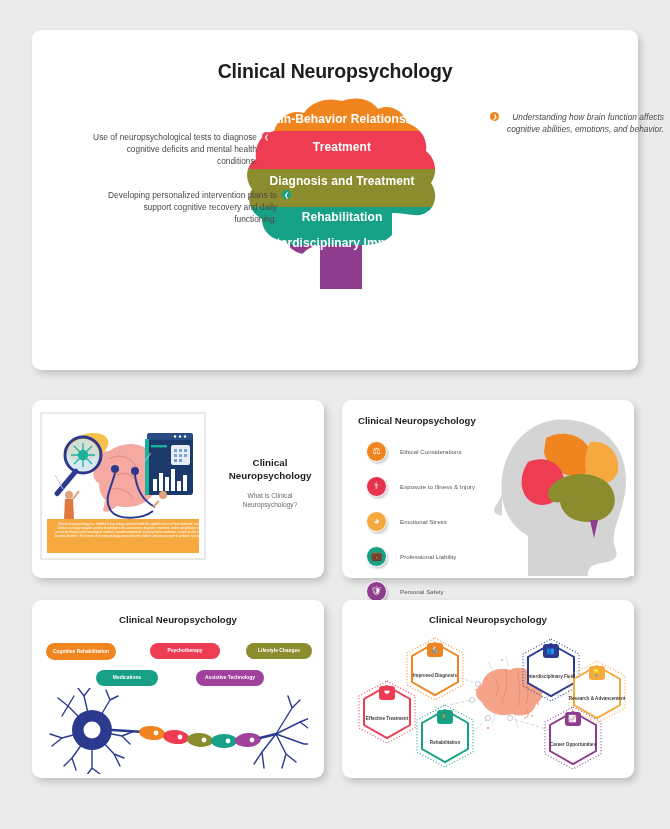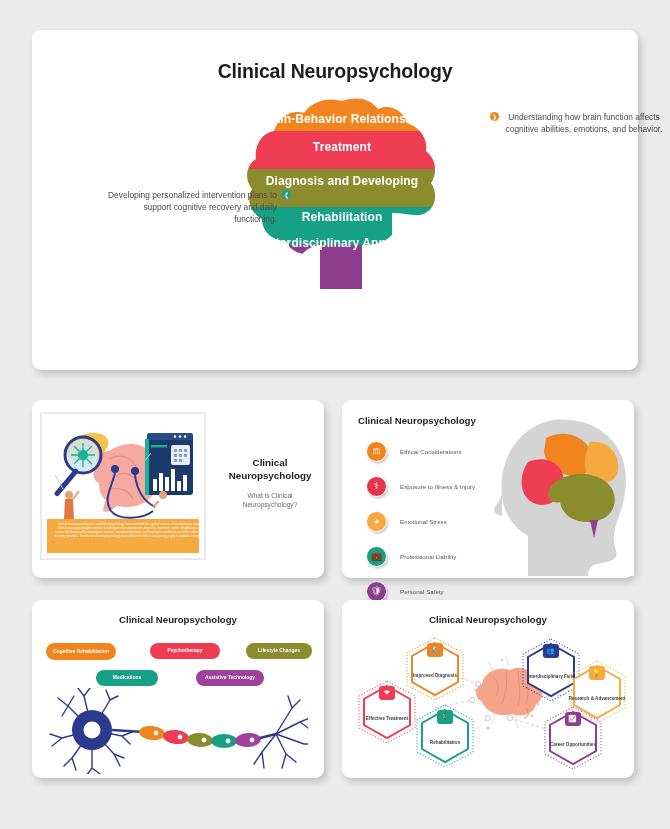--- a/index.html
+++ b/index.html
@@ -40,21 +40,21 @@
 
   
   .callout { position:absolute; font-size:8.4px; line-height:12px; color:#4a4a4a; }
   .callout .txt { display:block; }
   .dot {
     position:absolute; width:9px; height:9px; border-radius:50%;
     display:flex; align-items:center; justify-content:center;
     color:#fff; font-size:6px; line-height:1;
   }
   .co-left { text-align:right; width:170px; }
-  .co-right { text-align:center; width:160px; }
+  .co-right { text-align:right; width:160px;font-style:italic; }
 
   #co1 { left:55px; top:48px; }
   #co1 .dot { right:-14px; top:1px; background:#ee3d53; }
   #co2 { left:75px; top:106px; }
   #co2 .dot { right:-14px; top:1px; background:#16a085; }
   #co3 { left:472px; top:28px; }
   #co3 .dot { left:-14px; top:1px; background:#f08420; }
   #co4 { left:472px; top:90px; }
   #co4 .dot { left:-14px; top:1px; background:#8b8c2d; }
   #co5 { left:472px; top:160px; }
@@ -152,25 +152,29 @@
           <rect x="0" y="114" width="200" height="38" fill="#16a085"></rect>
           <rect x="0" y="152" width="200" height="48" fill="#8e3c8e"></rect>
         </g>
 
         <path d="M120 152 C132 152 142 150 150 142 L168 142 L168 200 L120 200 Z" fill="#ffffff"></path>
         <path d="M78 152 L78 200 L56 200 L56 176 C56 162 64 154 78 152 Z" fill="#ffffff"></path>
         <path d="M150 120 C166 120 178 126 186 118 L200 118 L200 200 L150 200 Z" fill="#ffffff"></path>
       </svg>
       <div class="band-label bl1">Brain-Behavior Relationship</div>
       <div class="band-label bl2">Treatment</div>
-      <div class="band-label bl3">Diagnosis and Developing</div>
+      <div class="band-label bl3">Diagnosis and Treatment</div>
       <div class="band-label bl4">Rehabilitation</div>
-      <div class="band-label bl5">Interdisciplinary Approach</div>
-    </div>
-
+      <div class="band-label bl5">Interdisciplinary Improved</div>
+    </div>
+
+    <div class="callout co-left" id="co1">
+      <span class="dot">❮</span>
+      <span class="txt">Use of neuropsychological tests to diagnose cognitive deficits and mental health conditions.</span>
+    </div>
     <div class="callout co-left" id="co2">
       <span class="dot">❮</span>
       <span class="txt">Developing personalized intervention plans to support cognitive recovery and daily functioning.</span>
     </div>
     <div class="callout co-right" id="co3">
       <span class="dot">❯</span>
       <span class="txt">Understanding how brain function affects cognitive abilities, emotions, and behavior.</span>
     </div>
   </div>
 </div>

